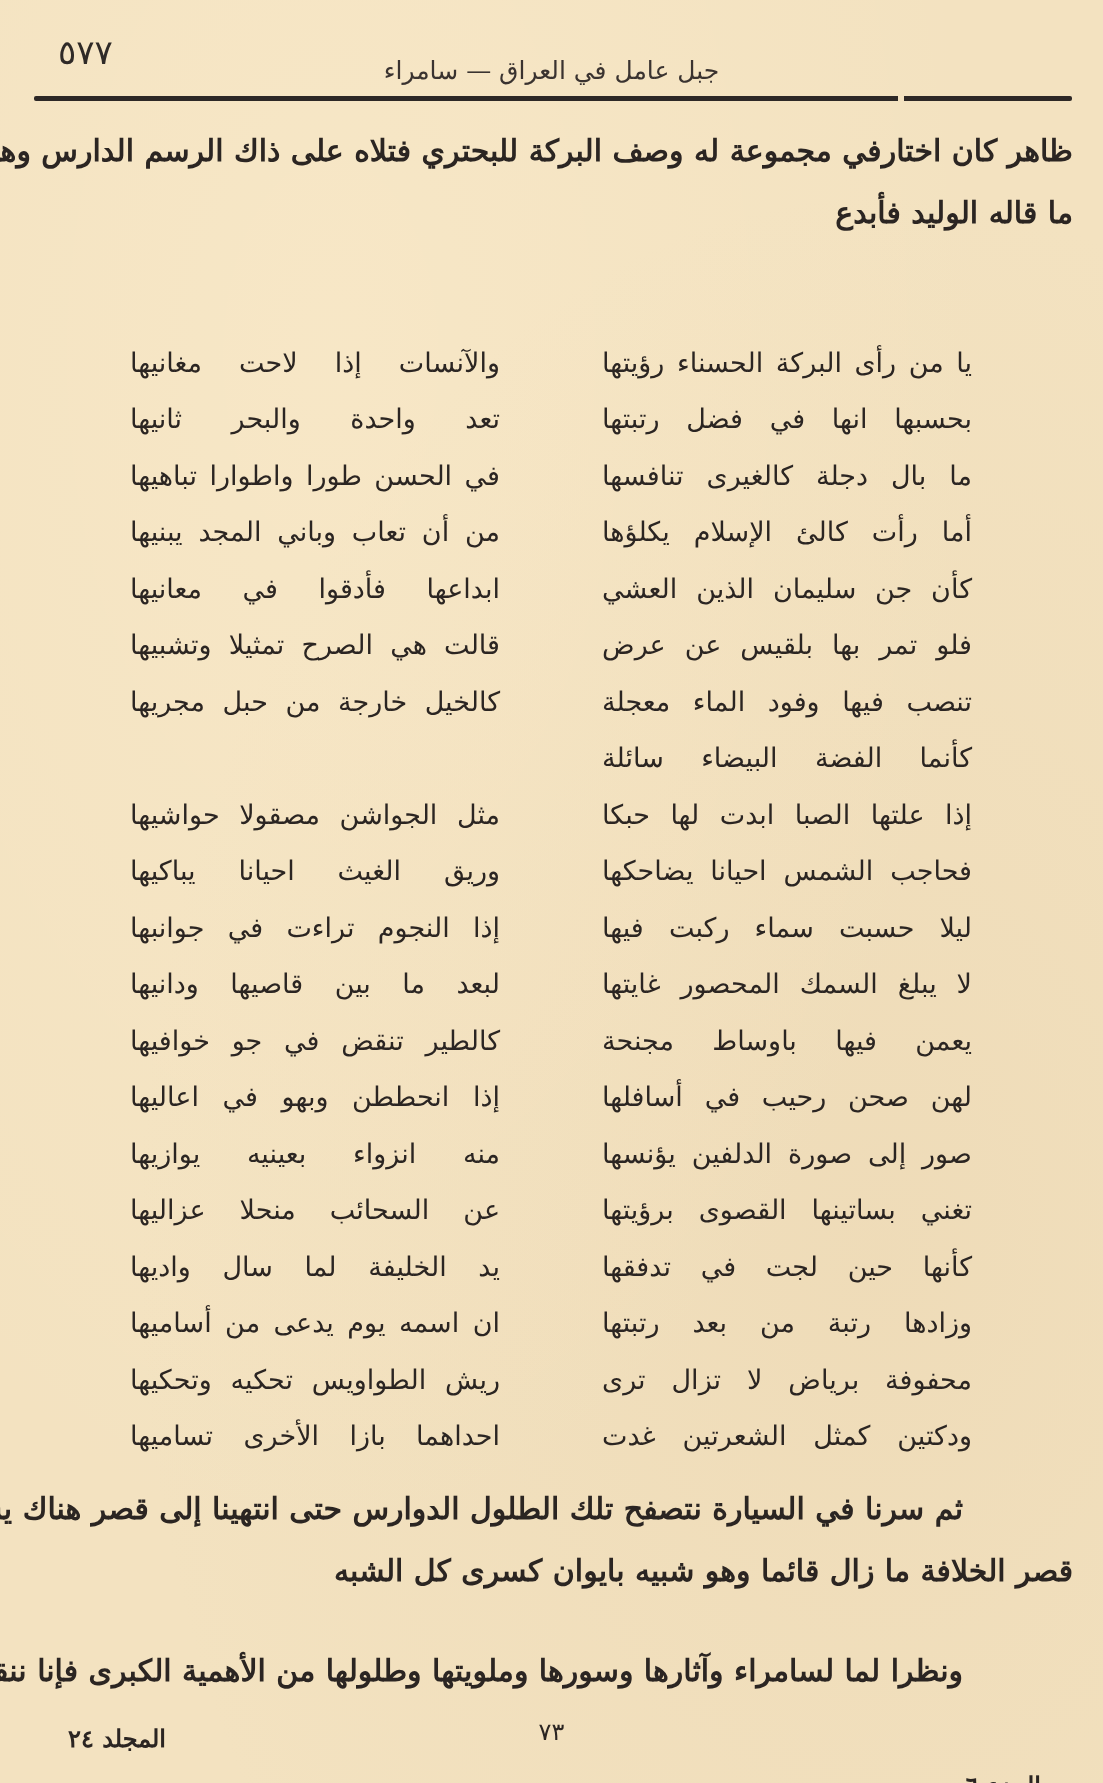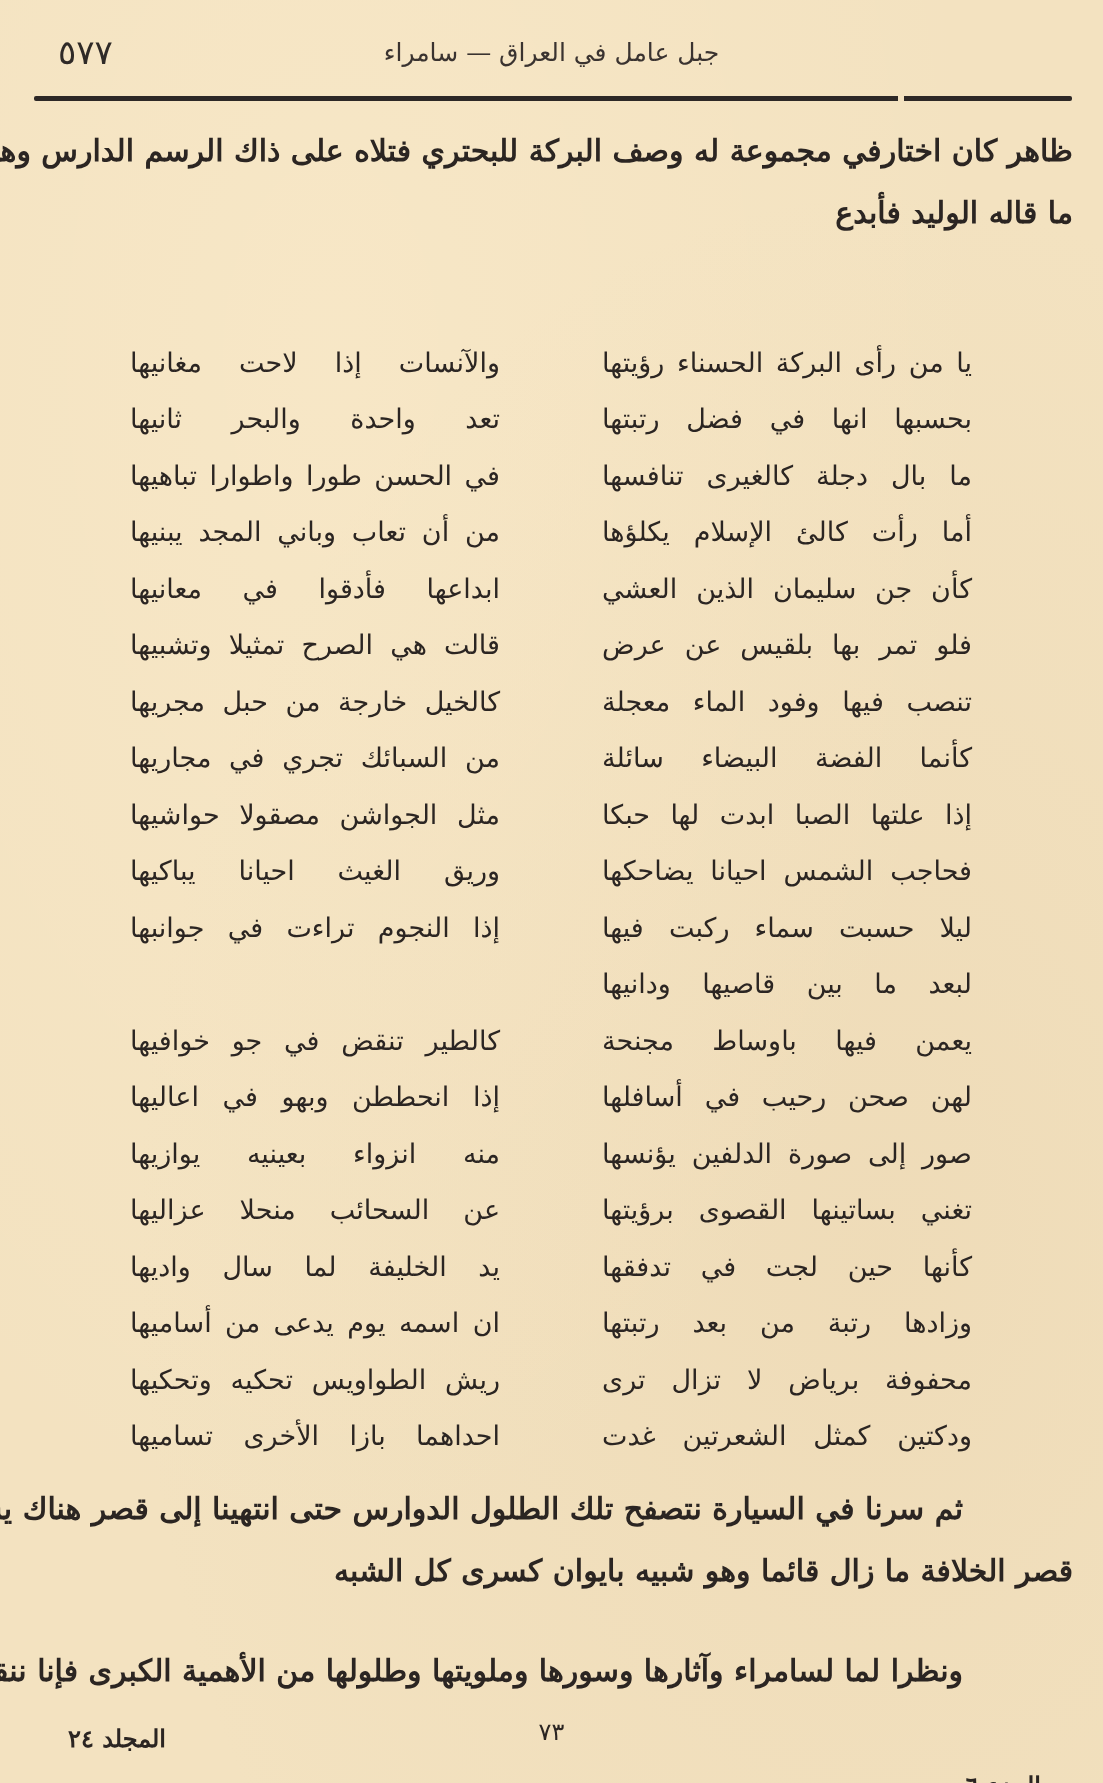--- a/index.html
+++ b/index.html
@@ -27,21 +27,21 @@
       position: absolute;
       top: 32px;
       left: 30px;
       right: 30px;
       height: 50px;
     }
     .header-title {
       position: absolute;
       left: 0; right: 0;
       text-align: center;
-      top: 6px;
+      top: 24px;
       font-size: 25px;
       direction: rtl;
       color: #3a3330;
     }
     .header-pagenum {
       position: absolute;
       left: 28px;
       top: 0px;
       font-size: 34px;
       color: #2f2a27;
@@ -167,35 +167,35 @@
     <div class="verse">
       <span class="hemistich">فلو تمر بها بلقيس عن عرض</span>
       <span class="hemistich">قالت هي الصرح تمثيلا وتشبيها</span>
     </div>
     <div class="verse">
       <span class="hemistich">تنصب فيها وفود الماء معجلة</span>
       <span class="hemistich">كالخيل خارجة من حبل مجريها</span>
     </div>
     <div class="verse">
       <span class="hemistich">كأنما الفضة البيضاء سائلة</span>
-      <span class="hemistich">من السبائك تجري في مجاريها</span>
     </div>
     <div class="verse">
       <span class="hemistich">إذا علتها الصبا ابدت لها حبكا</span>
       <span class="hemistich">مثل الجواشن مصقولا حواشيها</span>
     </div>
     <div class="verse">
       <span class="hemistich">فحاجب الشمس احيانا يضاحكها</span>
       <span class="hemistich">وريق الغيث احيانا يباكيها</span>
     </div>
     <div class="verse">
       <span class="hemistich">ليلا حسبت سماء ركبت فيها</span>
       <span class="hemistich">إذا النجوم تراءت في جوانبها</span>
     </div>
     <div class="verse">
+      <span class="hemistich">لا يبلغ السمك المحصور غايتها</span>
       <span class="hemistich">لبعد ما بين قاصيها ودانيها</span>
     </div>
     <div class="verse">
       <span class="hemistich">يعمن فيها باوساط مجنحة</span>
       <span class="hemistich">كالطير تنقض في جو خوافيها</span>
     </div>
     <div class="verse">
       <span class="hemistich">لهن صحن رحيب في أسافلها</span>
       <span class="hemistich">إذا انحططن وبهو في اعاليها</span>
     </div>

